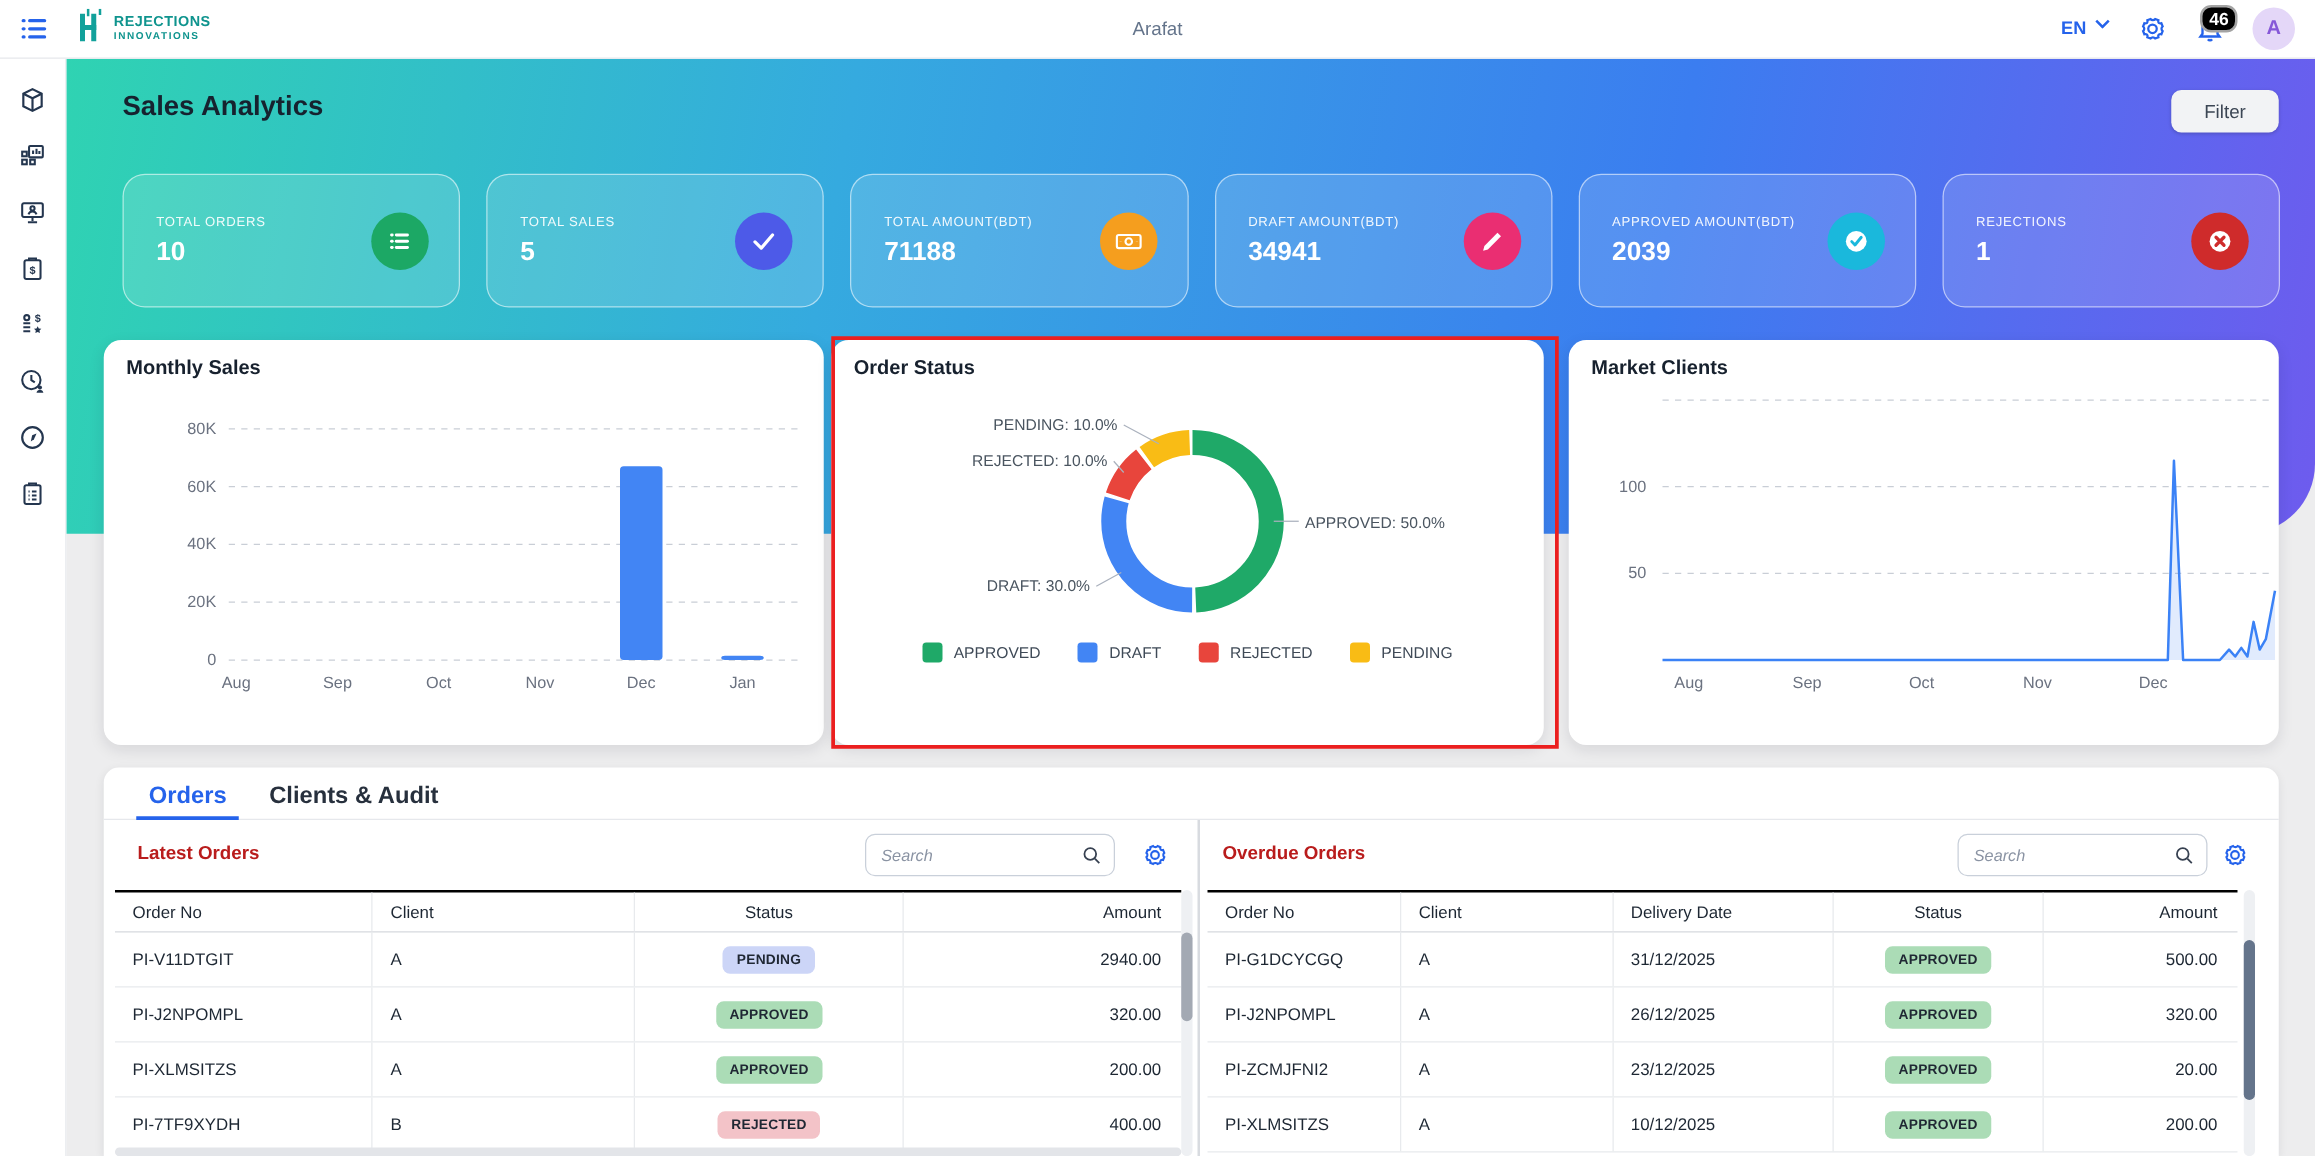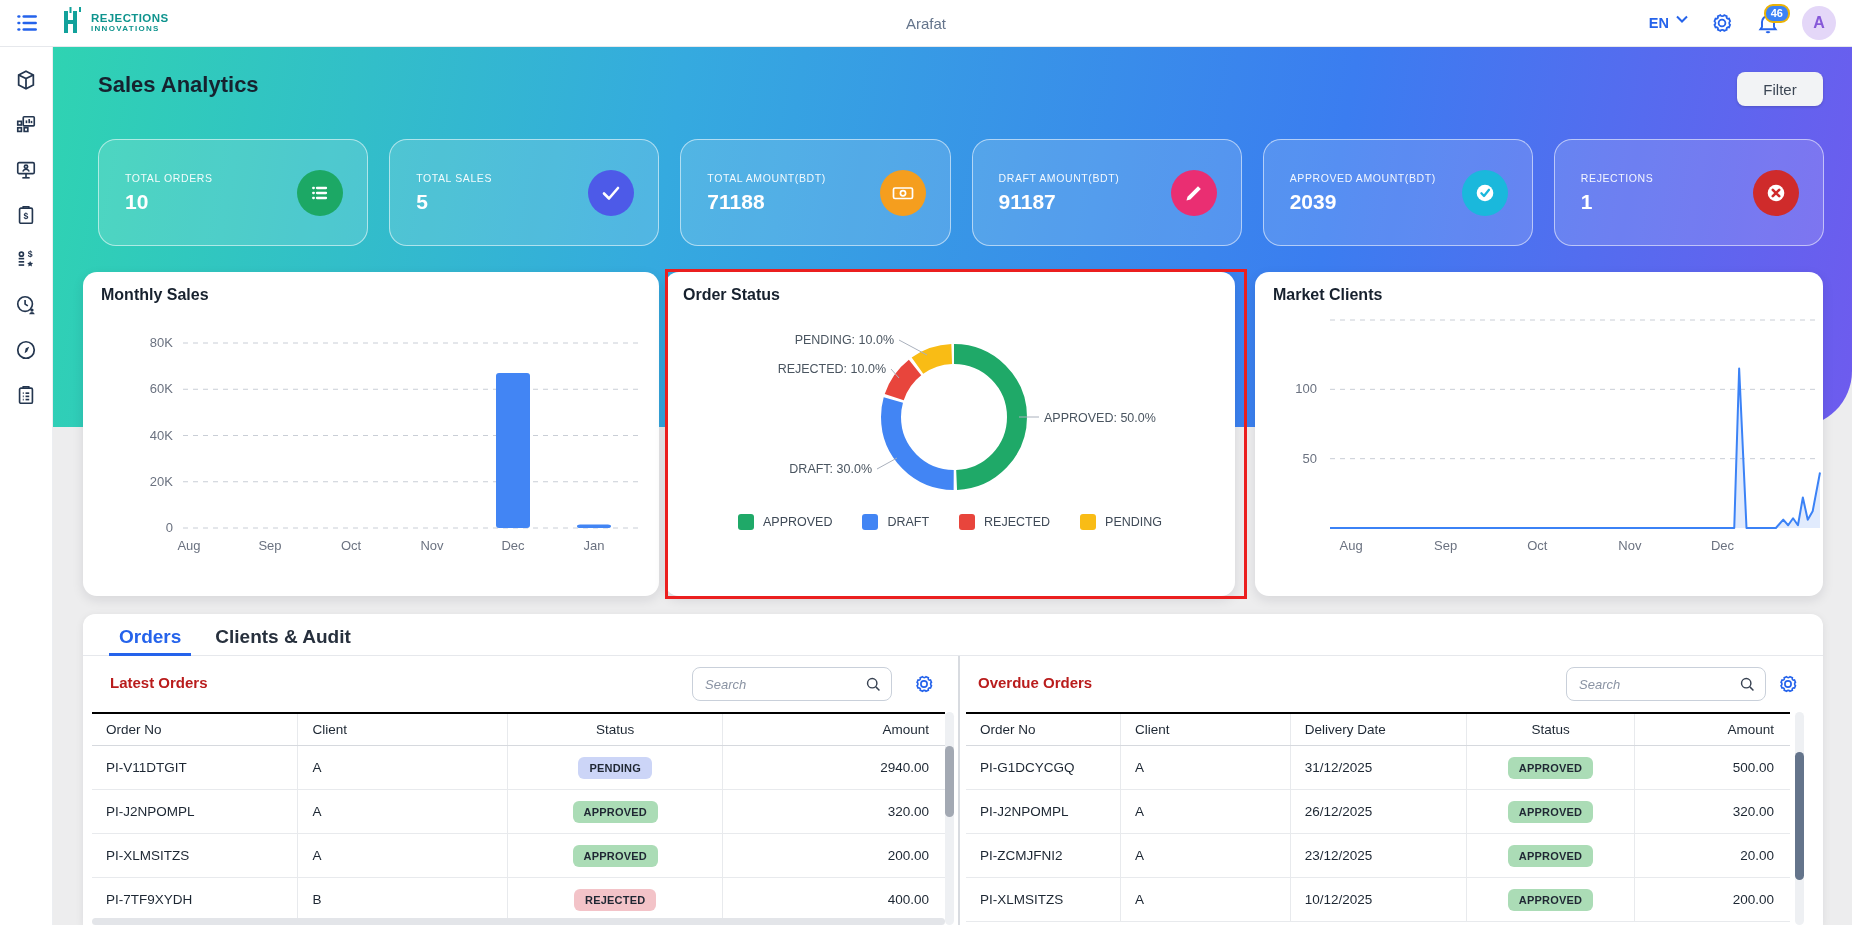--- a/index.html
+++ b/index.html
@@ -10,22 +10,22 @@
        border-bottom:1px solid #e6e8ec;z-index:30;display:flex;align-items:center;}
   .menu-btn{margin-left:14px;width:26px;height:26px;cursor:pointer;display:flex;align-items:center}
   .logo{display:flex;align-items:center;margin-left:22px;gap:5px;cursor:pointer}
   .logo-text{display:flex;flex-direction:column;line-height:1}
   .logo-line1{font-size:11.5px;font-weight:bold;color:#0f948e;letter-spacing:.4px}
   .logo-line2{font-size:8px;font-weight:bold;color:#0f948e;letter-spacing:1.3px}
   .hdr-center{position:absolute;left:0;right:0;text-align:center;color:#64748b;font-size:15px}
   .hdr-right{margin-left:auto;display:flex;align-items:center;gap:22px;margin-right:16px;z-index:2}
   .lang{display:flex;align-items:flex-start;gap:7px;color:#2563eb;font-weight:bold;font-size:14.5px;cursor:pointer}
   .icon-btn{width:24px;height:24px;cursor:pointer;position:relative}
-  .bell-badge{position:absolute;top:-7px;right:-10px;background:#3b82f6;color:#fff;
-      font-size:11px;font-weight:bold;border-radius:9px;padding:2px 5px;line-height:1;border:2px solid #eab308}
+  .bell-badge{position:absolute;top:-7px;right:-10px;background:#000000;color:#fff;
+      font-size:14px;font-weight:bold;border-radius:9px;padding:2px 5px;line-height:1;border:2px solid #a3a3a3}
   .avatar{width:34px;height:34px;border-radius:50%;background:#e4d7f8;color:#8658d8;
       font-weight:bold;font-size:16px;display:flex;align-items:center;justify-content:center;cursor:pointer}
   
   .sidebar{position:absolute;top:47px;left:0;width:53px;bottom:0;background:#fff;
       border-right:1px solid #eceef1;z-index:25;display:flex;flex-direction:column;
       align-items:center;padding-top:22px;gap:23px}
   .side-ic{width:22px;height:22px;cursor:pointer}
   
   .band{position:absolute;top:47px;left:53px;right:0;height:380px;
       background:linear-gradient(100deg,#2fd3b2 0%,#35aadf 34%,#3b7df0 70%,#6e5bee 100%);
@@ -250,21 +250,21 @@
             <rect x="2.5" y="7" width="19" height="10.5" rx="1.5"></rect>
             <circle cx="12" cy="12.2" r="2.6"></circle>
             <line x1="5.5" y1="12.2" x2="5.5" y2="12.3"></line>
             <line x1="18.5" y1="12.2" x2="18.5" y2="12.3"></line>
           </svg>
         </span>
       </div>
       <div class="stat-card">
         <span class="stat-txt">
           <span class="stat-label">DRAFT AMOUNT(BDT)</span>
-          <span class="stat-value">91187</span>
+          <span class="stat-value">34941</span>
         </span>
         <span class="stat-ic" style="background:#ea2e72">
           <svg viewBox="0 0 24 24">
             <path d="M4.5 19.5l1-3.8L16 5.2l2.8 2.8L8.3 18.5l-3.8 1z" fill="#fff"></path>
           </svg>
         </span>
       </div>
       <div class="stat-card">
         <span class="stat-txt">
           <span class="stat-label">APPROVED AMOUNT(BDT)</span>

